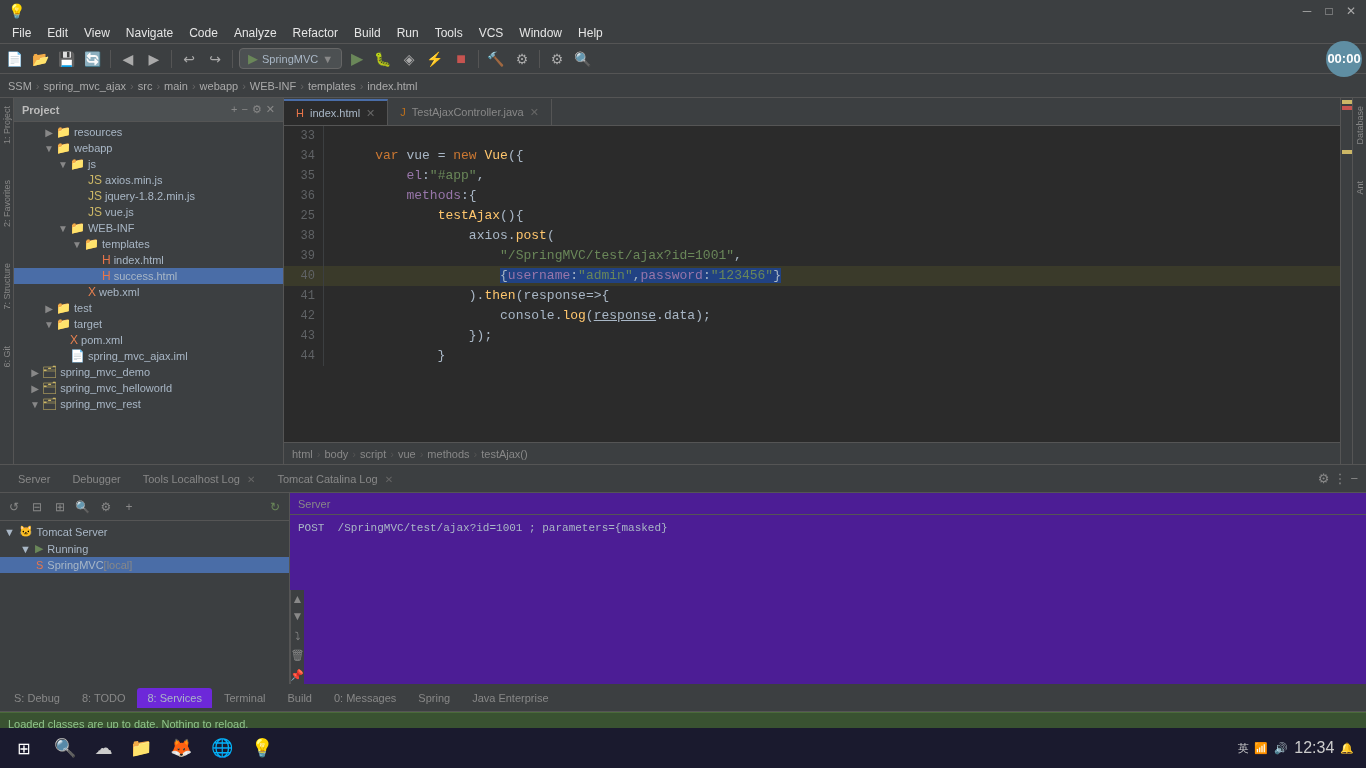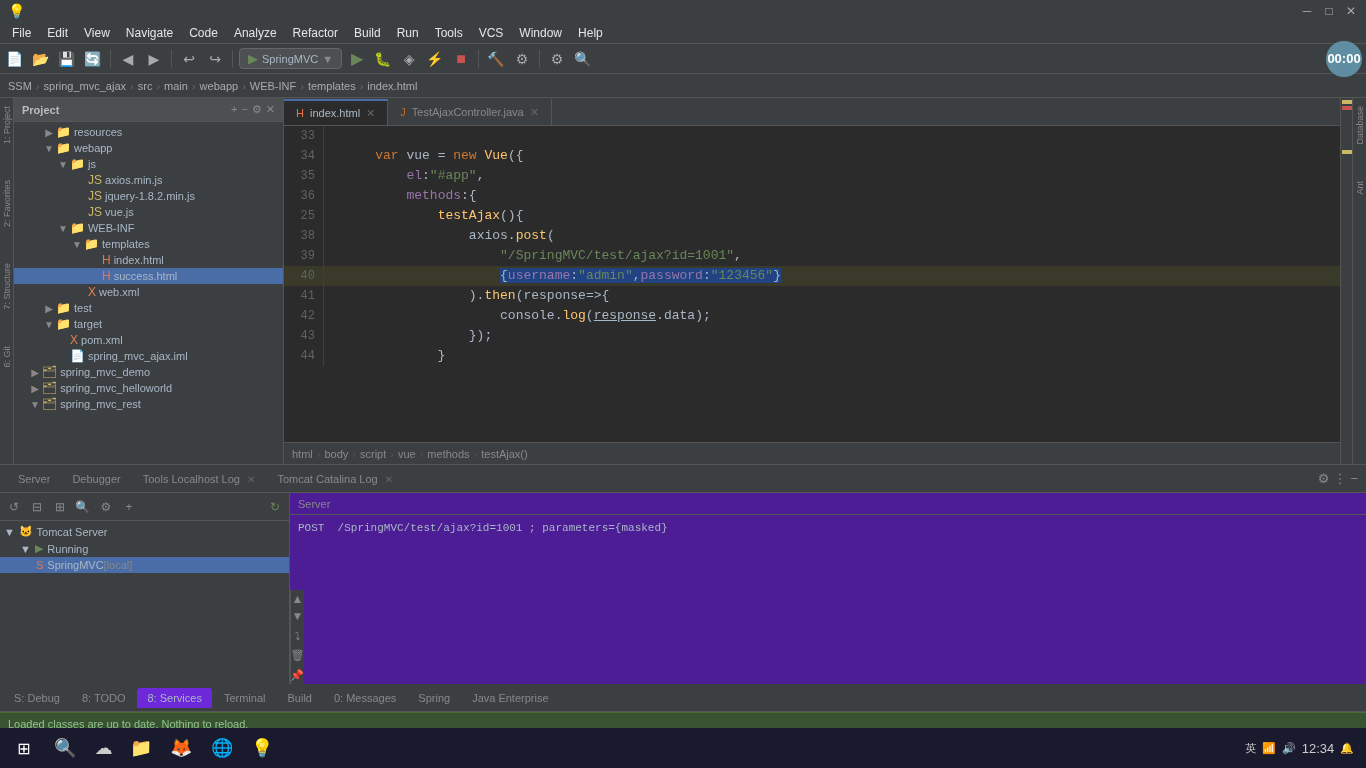--- a/index.html
+++ b/index.html
@@ -912,16 +912,16 @@
   <div class="taskbar-btn">
     <span class="taskbar-icon">🌐</span>
   </div>
   <div class="taskbar-btn">
     <span class="taskbar-icon" style="color:#f0a030;">💡</span>
   </div>
   <div class="taskbar-right">
     <span style="font-size:11px;">英</span>
     <span>📶</span>
     <span>🔊</span>
-    <span style="font-size:13px;">12:34</span>
+    <span style="font-size:16px;">12:34</span>
     <span>🔔</span>
   </div>
 </div>
 
 </body></html>

